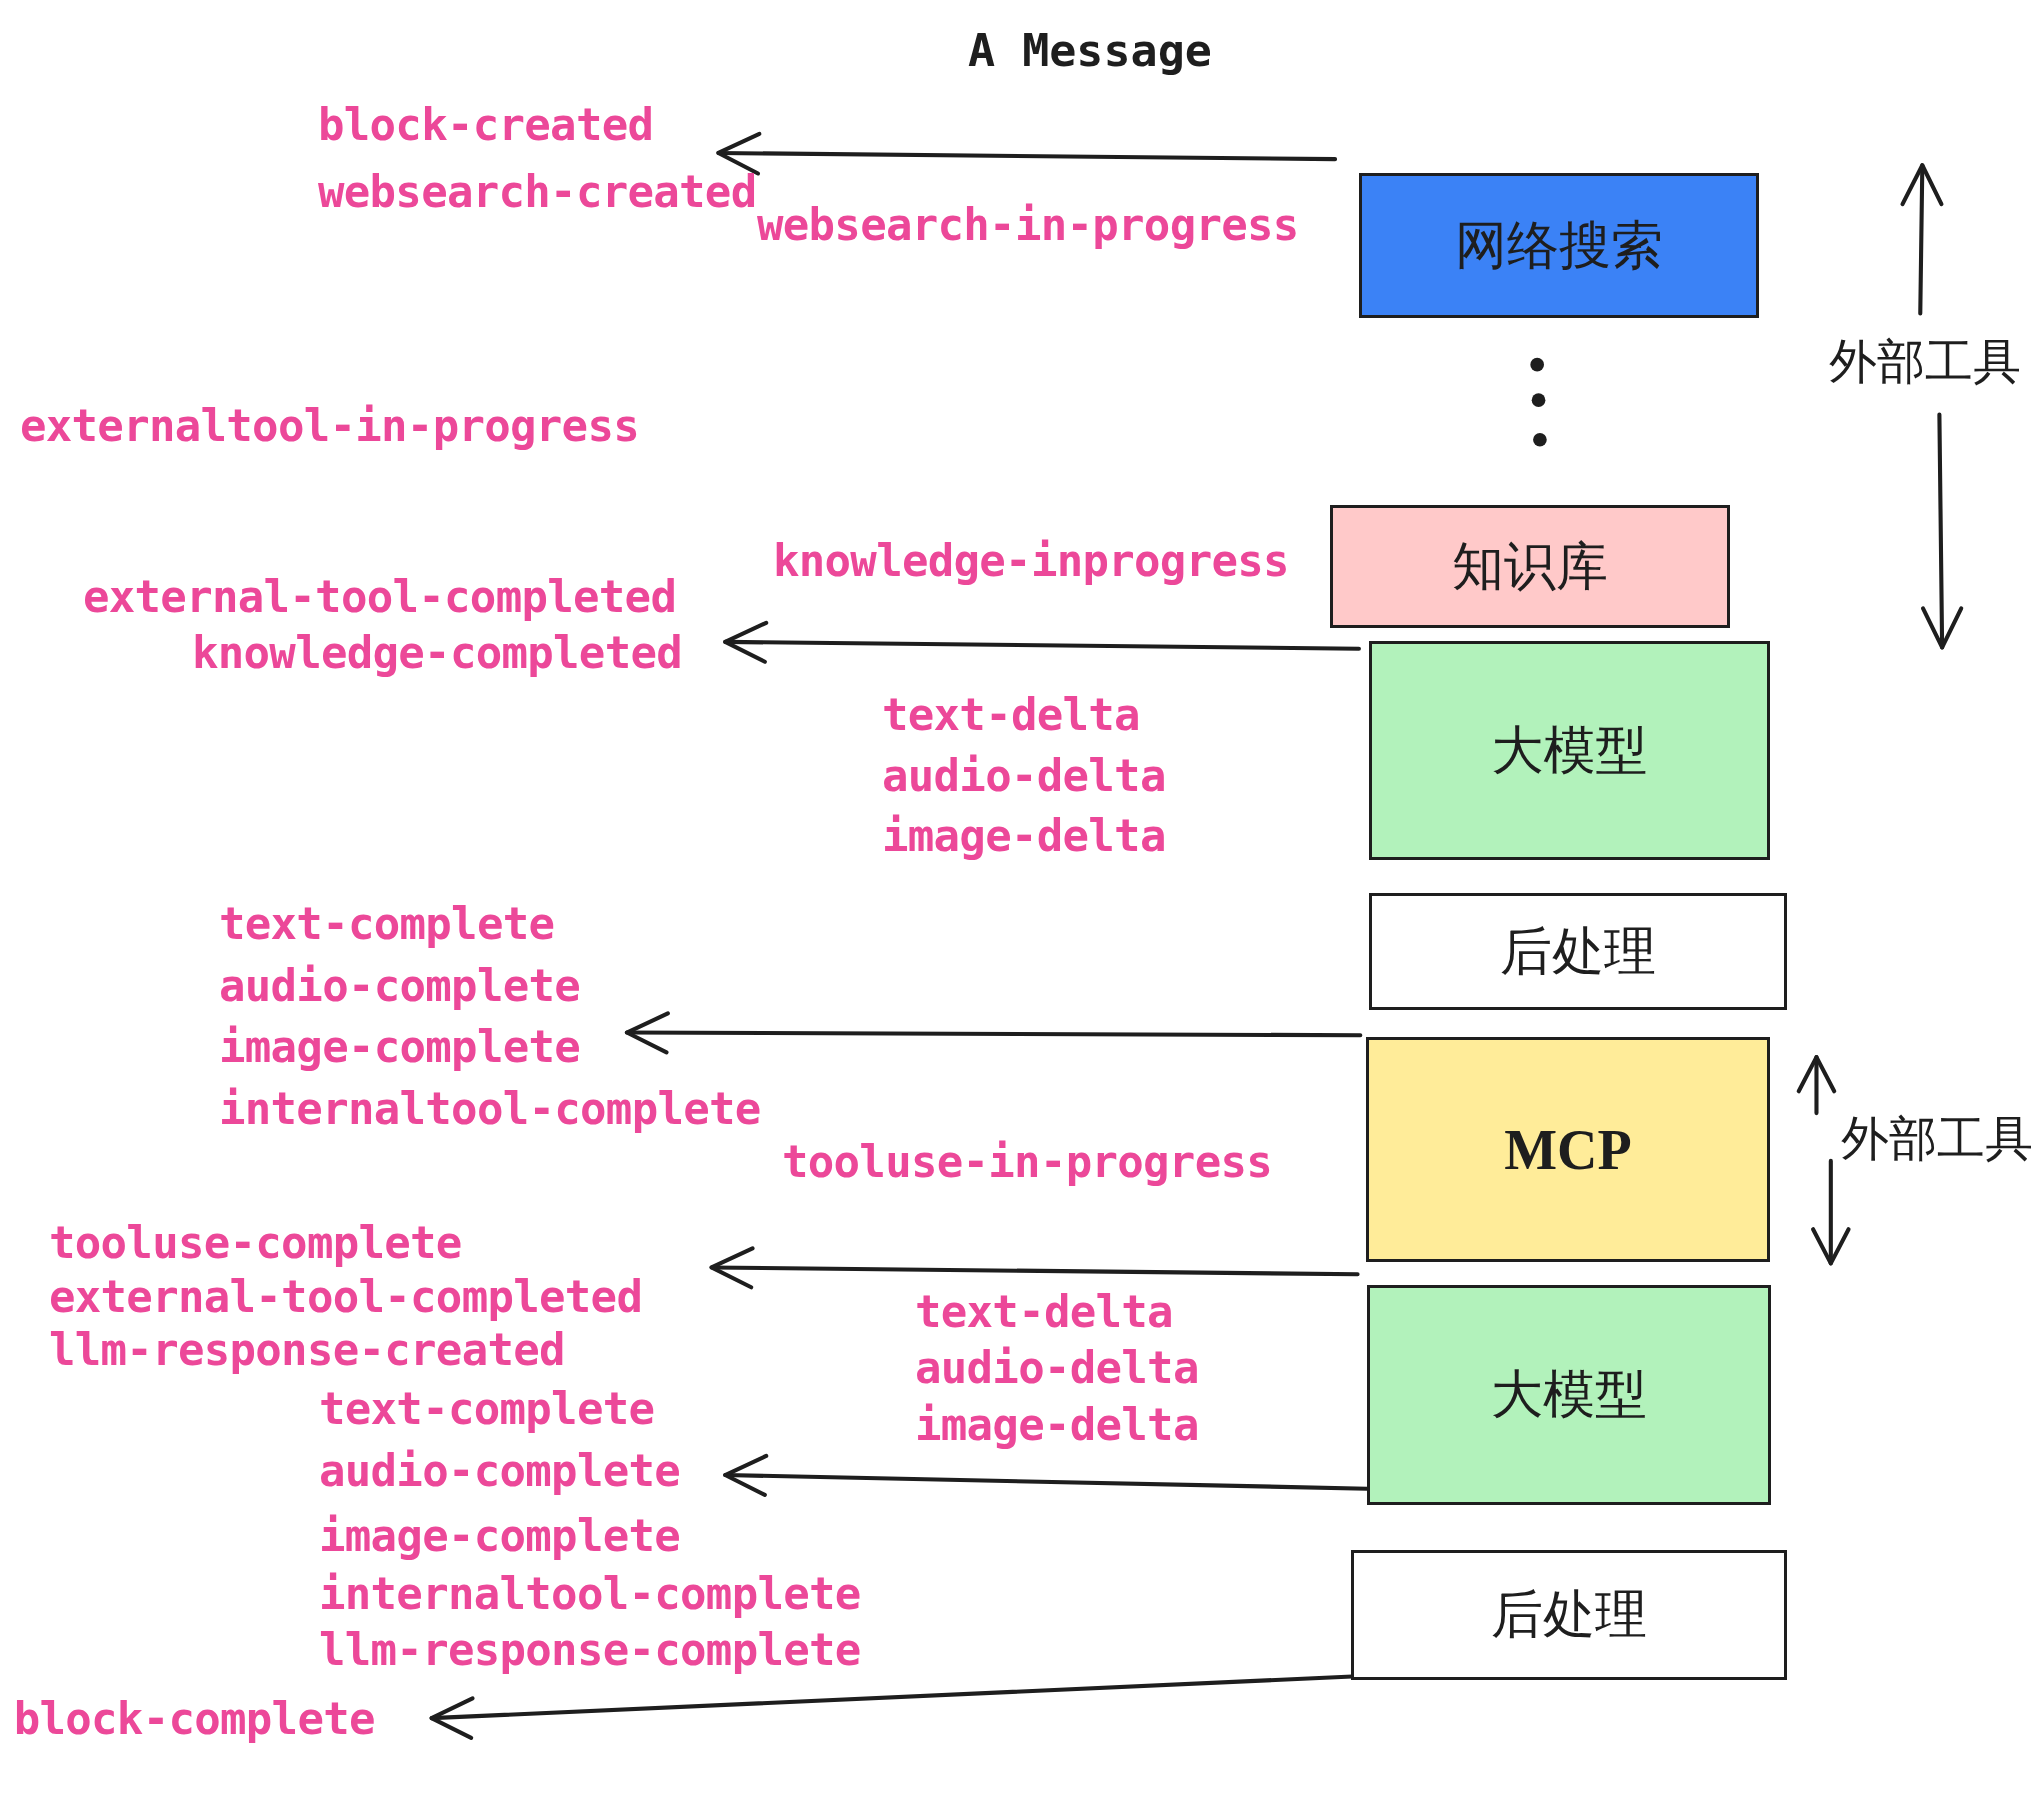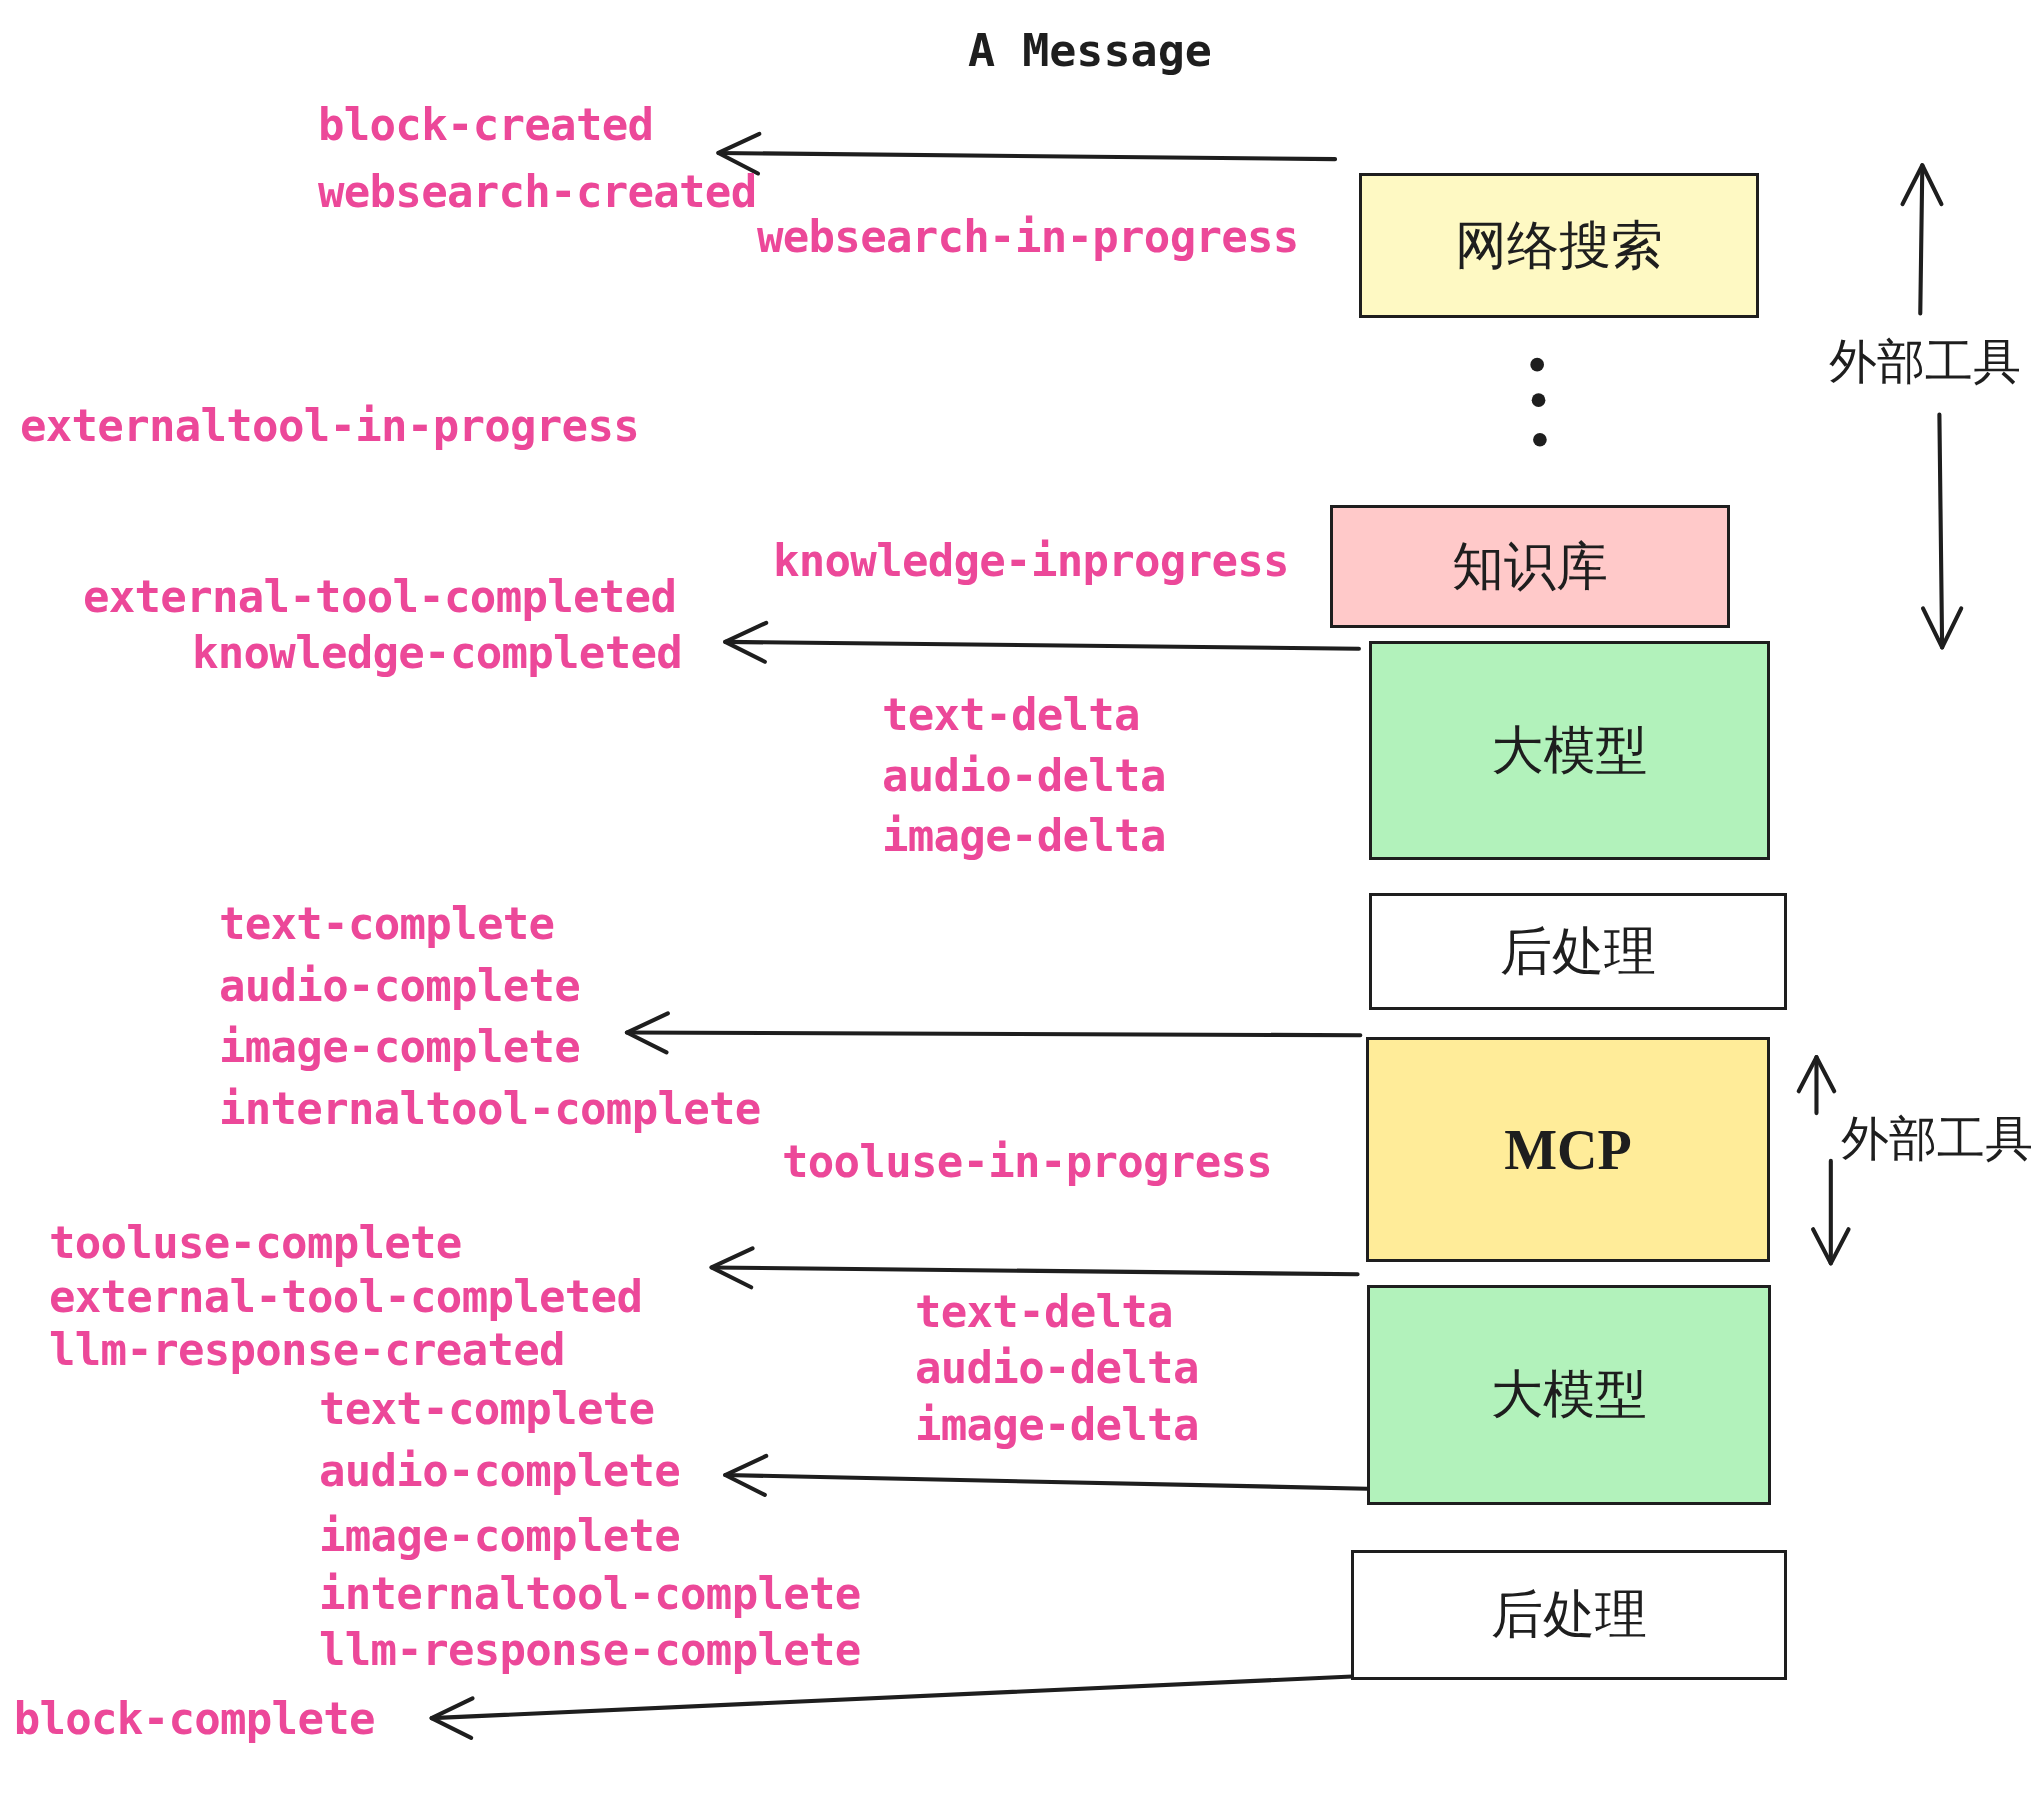--- a/index.html
+++ b/index.html
@@ -103,34 +103,34 @@
     </g>
     <g fill="#1e1e1e" stroke="none">
       <circle cx="2251" cy="534" r="10"></circle>
       <circle cx="2253" cy="586" r="10"></circle>
       <circle cx="2255" cy="644" r="10"></circle>
     </g>
   </svg>
 
   <div class="title" style="left:968px;top:50px;">A Message</div>
 
-  <div class="box" style="left:1359px;top:173px;width:400px;height:145px;background:#fef9c3;">网络搜索</div>
+  <div class="box" style="left:1359px;top:173px;width:400px;height:145px;background:#3b82f6;">网络搜索</div>
   <div class="box" style="left:1330px;top:505px;width:400px;height:123px;background:#ffc9c9;">知识库</div>
   <div class="box" style="left:1369px;top:641px;width:401px;height:219px;background:#b2f2bb;">大模型</div>
   <div class="box" style="left:1369px;top:893px;width:418px;height:117px;background:#ffffff;">后处理</div>
   <div class="box mono" style="left:1358px;top:1037px;width:404px;height:225px;background:#ffec99;">MCP</div>
   <div class="box" style="left:1367px;top:1285px;width:404px;height:220px;background:#b2f2bb;">大模型</div>
   <div class="box" style="left:1351px;top:1550px;width:436px;height:130px;background:#ffffff;">后处理</div>
 
   <div class="cn" style="left:1829px;top:362px;">外部工具</div>
   <div class="cn" style="left:1841px;top:1139px;">外部工具</div>
 
   <div class="lbl" style="left:318px;top:124px;">block-created</div>
   <div class="lbl" style="left:318px;top:191px;">websearch-created</div>
-  <div class="lbl" style="left:757px;top:236px;">websearch-in-progress</div>
+  <div class="lbl" style="left:757px;top:224px;">websearch-in-progress</div>
   <div class="lbl" style="left:20px;top:425px;">externaltool-in-progress</div>
   <div class="lbl" style="left:773px;top:560px;">knowledge-inprogress</div>
   <div class="lbl" style="left:83px;top:596px;">external-tool-completed</div>
   <div class="lbl" style="left:192px;top:652px;">knowledge-completed</div>
 
   <div class="lbl" style="left:882px;top:714px;">text-delta</div>
   <div class="lbl" style="left:882px;top:775px;">audio-delta</div>
   <div class="lbl" style="left:882px;top:835px;">image-delta</div>
 
   <div class="lbl" style="left:219px;top:923px;">text-complete</div>

